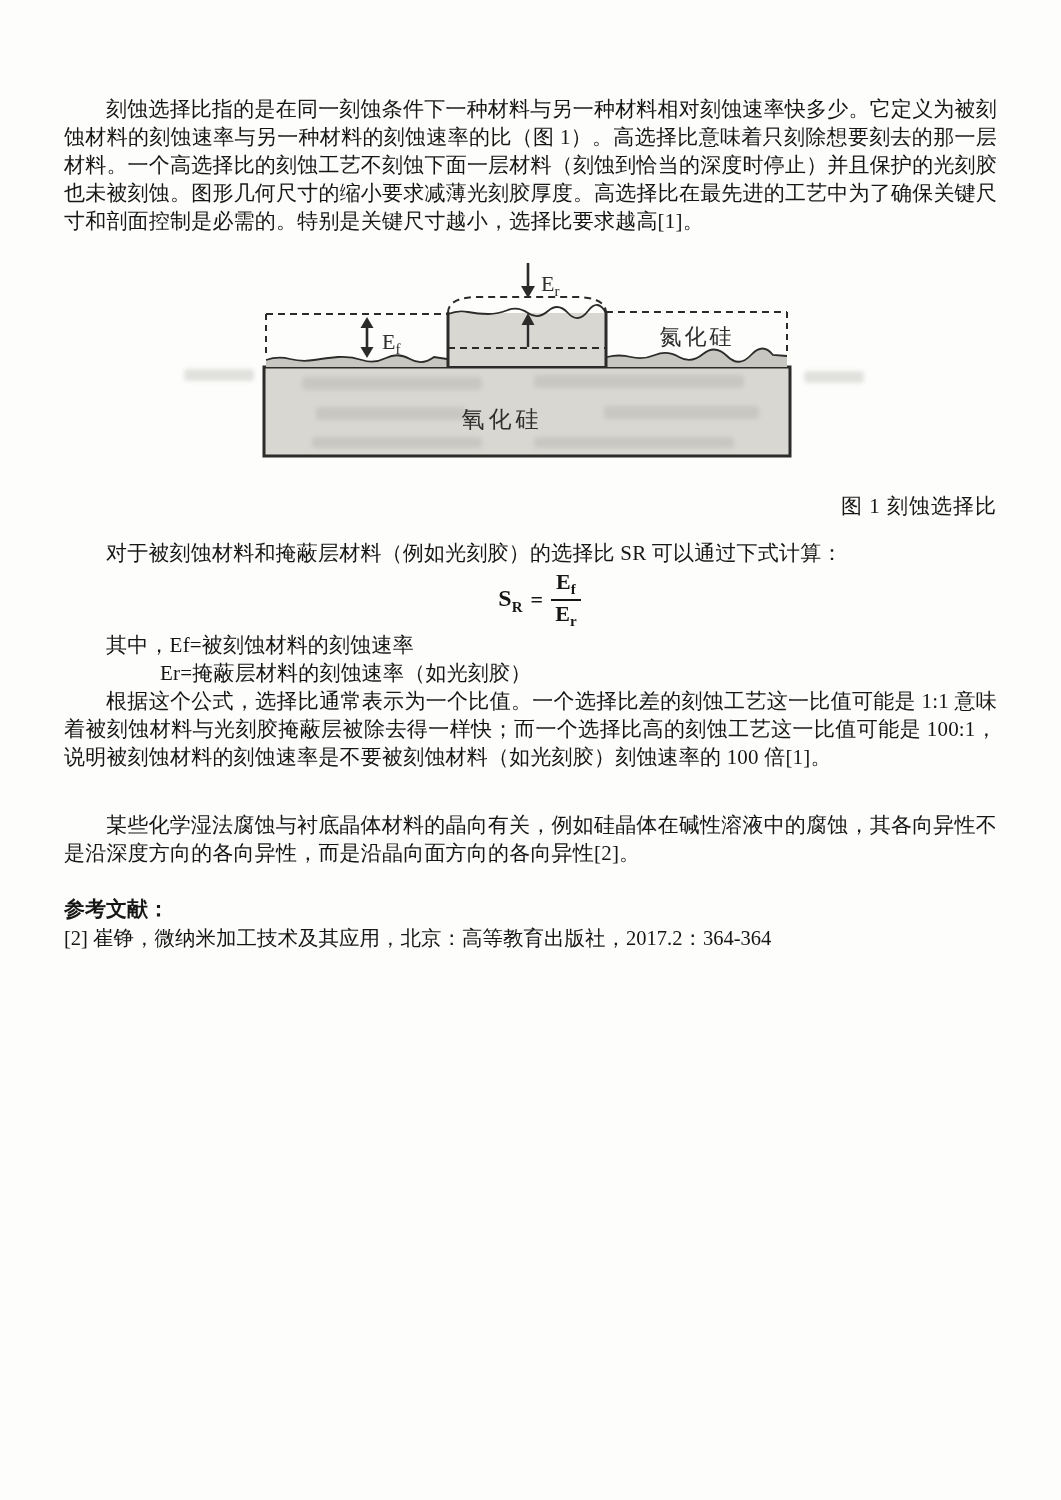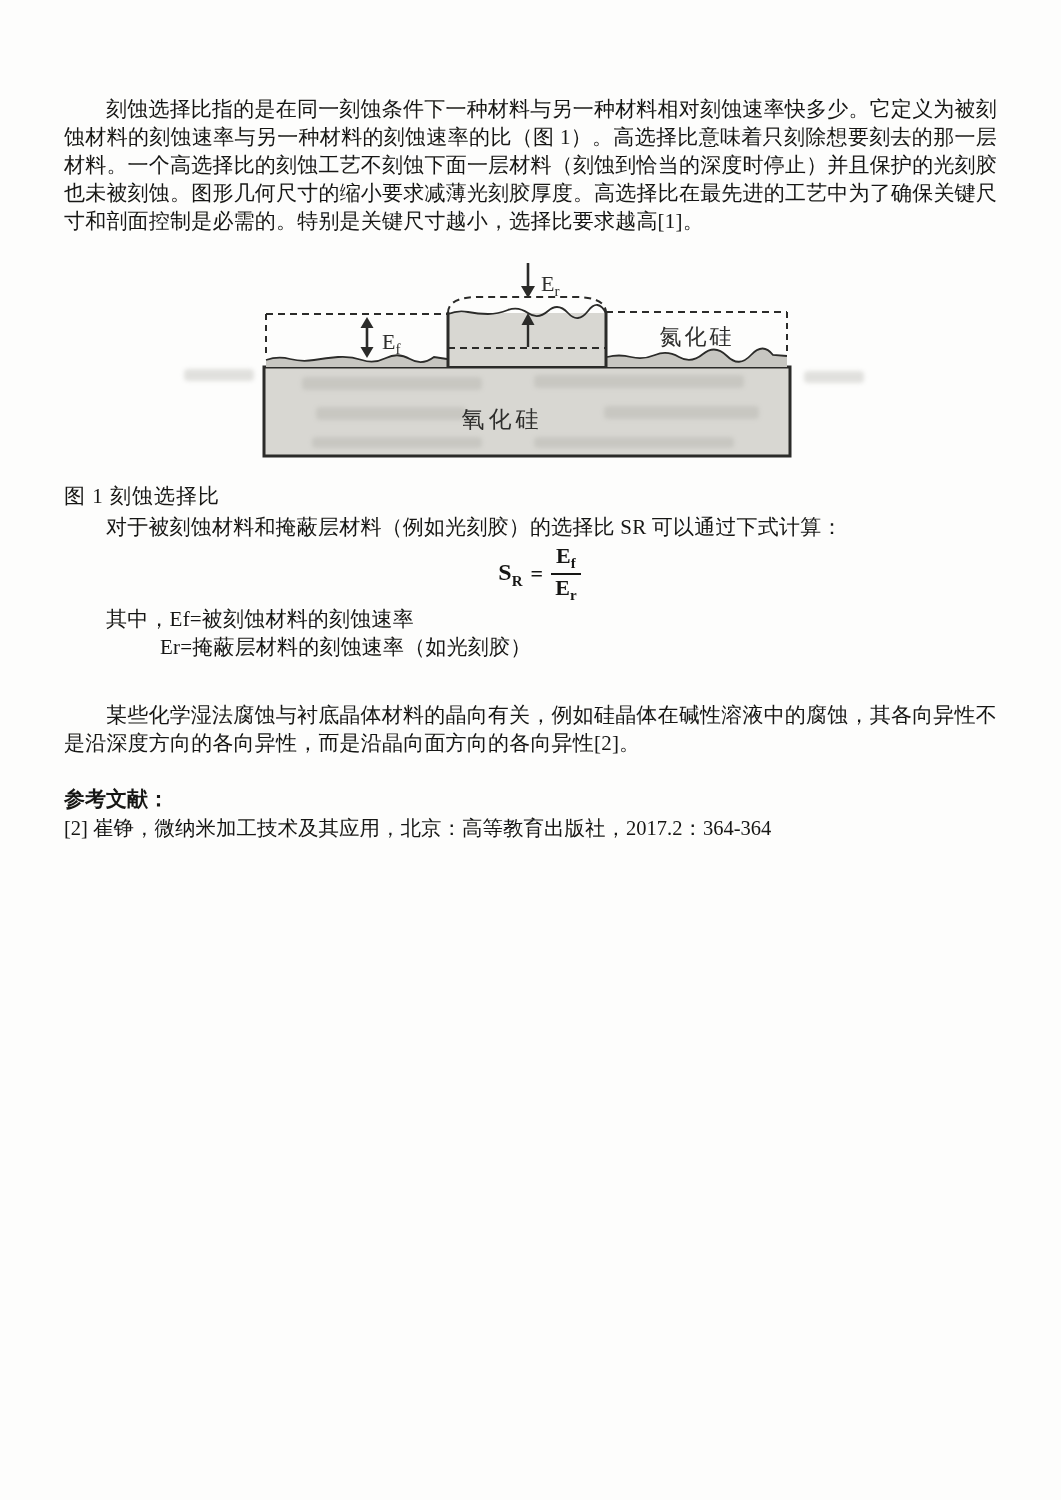--- a/index.html
+++ b/index.html
@@ -27,27 +27,27 @@
     margin:0;
     letter-spacing:0.2px;
   }
   .indent{ text-indent:2em; }
   .fig-wrap{
     margin-top:16px;
     width:933px;height:208px;
     position:relative;
   }
   .fig-caption{
-    margin-top:24px;
+    margin-top:34px;
     font-size:21px;
     line-height:26px;
-    text-align:left;
+    text-align:right;
     letter-spacing:1px;
   }
-  .p-intro{ margin-top:4px; }
+  .p-intro{ margin-top:20px; }
   .formula{
     margin-top:4px;
     height:58px;
     display:flex;
     align-items:center;
     justify-content:center;
     font-weight:bold;
     font-size:24px;
     padding-left:18px;
   }
@@ -178,20 +178,21 @@
       <span class="eq">=</span>
       <span class="frac">
         <span class="num"><span>E</span><sub>f</sub></span>
         <span class="den"><span>E</span><sub>r</sub></span>
       </span>
     </div>
 
     <p class="para indent where">其中，Ef=被刻蚀材料的刻蚀速率</p>
     <p class="para where2">Er=掩蔽层材料的刻蚀速率（如光刻胶）</p>
 
+    <p class="para indent">根据这个公式，选择比通常表示为一个比值。一个选择比差的刻蚀工艺这一比值可能是 1:1 意味着被刻蚀材料与光刻胶掩蔽层被除去得一样快；而一个选择比高的刻蚀工艺这一比值可能是 100:1，说明被刻蚀材料的刻蚀速率是不要被刻蚀材料（如光刻胶）刻蚀速率的 100 倍[1]。</p>
 
     <p class="para indent p4">某些化学湿法腐蚀与衬底晶体材料的晶向有关，例如硅晶体在碱性溶液中的腐蚀，其各向异性不是沿深度方向的各向异性，而是沿晶向面方向的各向异性[2]。</p>
 
     <div class="refs-heading">参考文献：</div>
     <p class="ref-item">[2] 崔铮，微纳米加工技术及其应用，北京：高等教育出版社，2017.2：364-364</p>
 
   </div>
 </div>
 
 </body></html>

